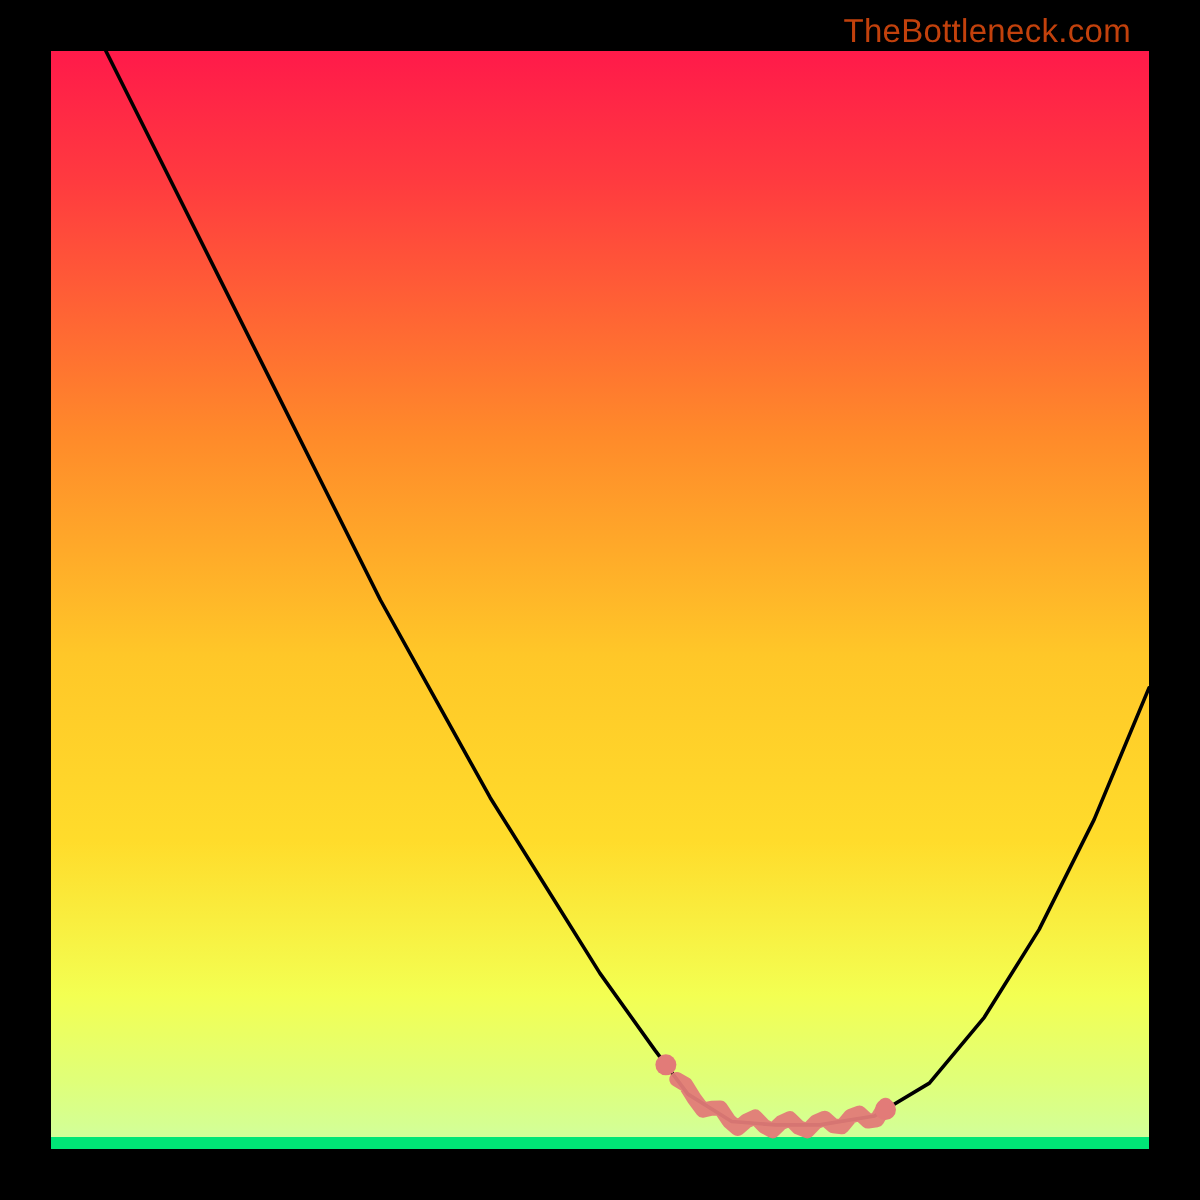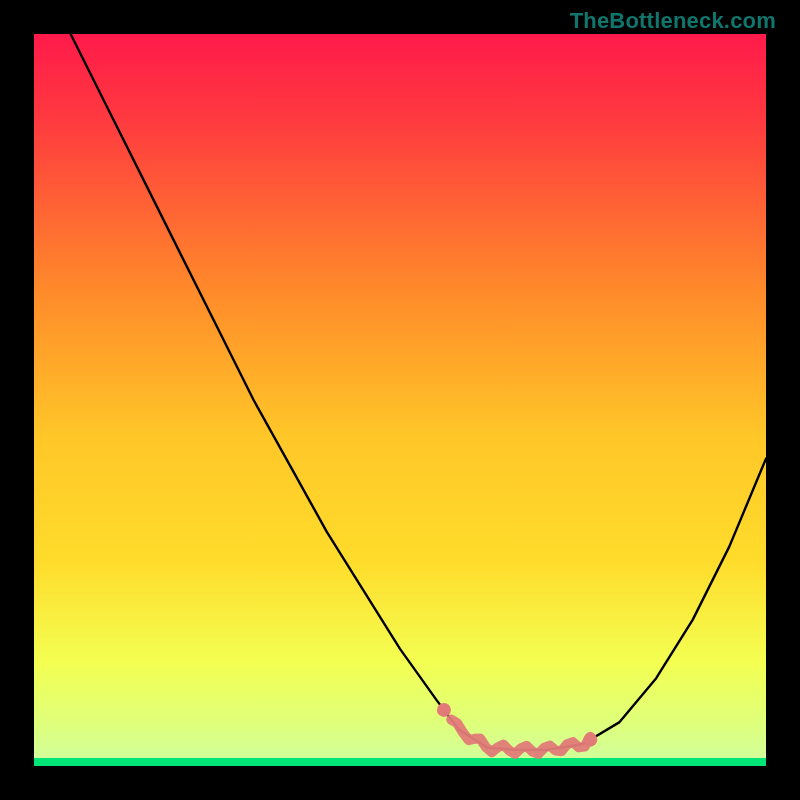--- a/index.html
+++ b/index.html
@@ -20,25 +20,25 @@
   .plot-inner {
     position: absolute;
     left: 34px;
     top: 34px;
     width: 732px;
     height: 732px;
   }
   .watermark {
     position: absolute;
     top: 8px;
-    right: 24px;
-    color: #0f766e;
+    right: 46px;
+    color: #c2410c;
     font-size: 22px;
     letter-spacing: 0.2px;
-    font-weight: 700;
+    font-weight: 400;
     z-index: 5;
   }
   svg { display: block; }
 </style>
 </head>
 <body>
 
 <div class="frame">
   <div class="watermark">TheBottleneck.com</div>
   <div class="plot-inner">

